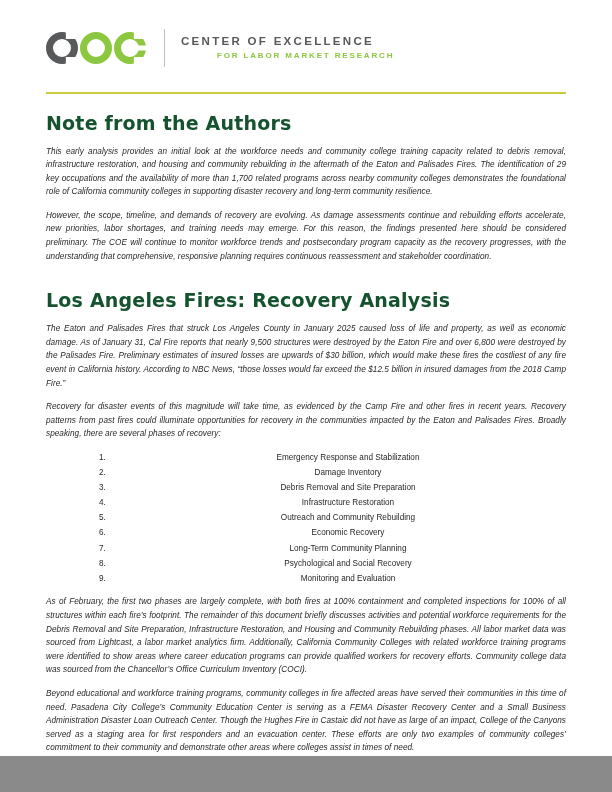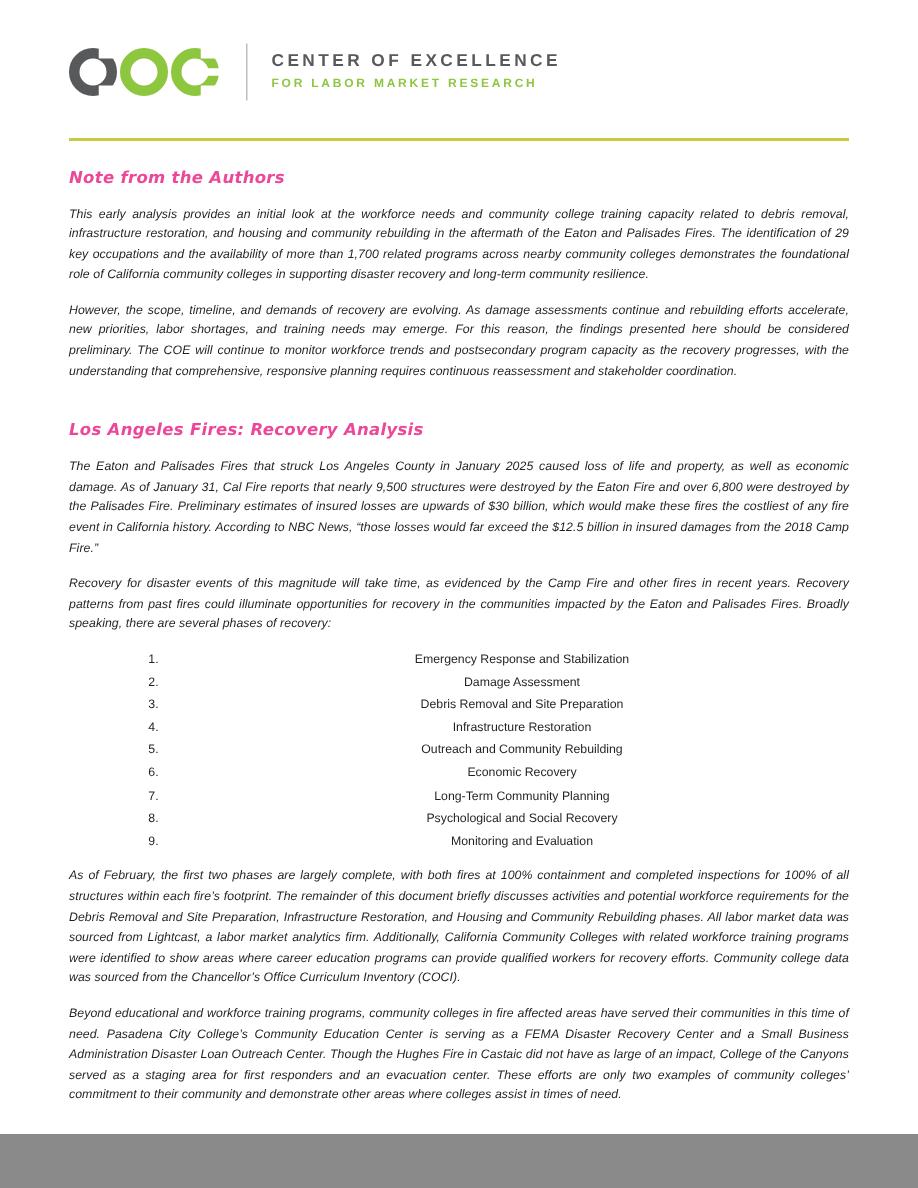--- a/index.html
+++ b/index.html
@@ -67,37 +67,37 @@
     color: #58595b;
     font-weight: bold;
     line-height: 15px;
   }
   .logo-text-2 {
     font-size: 8px;
     letter-spacing: 1.85px;
     color: #8dc63f;
     font-weight: bold;
     line-height: 13px;
+    margin-left: 36px;
   }
   .rule {
     height: 1.5px;
     background: #c9cb3f;
     margin-top: 18px;
     margin-bottom: 18px;
   }
 
   
   h1.section-title {
     font-family: "DejaVu Sans", sans-serif;
-    font-size: 11px;
+    font-size: 19px;
     font-weight: bold;
-    color: #ec4899;
+    color: #14532d;
     margin: 0 0 11px 0;
     letter-spacing: 0.2px;
-    font-style: italic;
   }
   h1.section-title.second {
     margin-top: 26px;
   }
   p.body {
     font-size: 8.2px;
     line-height: 13.6px;
     text-align: justify;
     margin: 0 0 10px 0;
     color: #231f20;
@@ -140,21 +140,21 @@
     <h1 class="section-title">Note from the Authors</h1>
     <p class="body">This early analysis provides an initial look at the workforce needs and community college training capacity related to debris removal, infrastructure restoration, and housing and community rebuilding in the aftermath of the Eaton and Palisades Fires. The identification of 29 key occupations and the availability of more than 1,700 related programs across nearby community colleges demonstrates the foundational role of California community colleges in supporting disaster recovery and long-term community resilience.</p>
     <p class="body">However, the scope, timeline, and demands of recovery are evolving. As damage assessments continue and rebuilding efforts accelerate, new priorities, labor shortages, and training needs may emerge. For this reason, the findings presented here should be considered preliminary. The COE will continue to monitor workforce trends and postsecondary program capacity as the recovery progresses, with the understanding that comprehensive, responsive planning requires continuous reassessment and stakeholder coordination.</p>
 
     <h1 class="section-title second">Los Angeles Fires: Recovery Analysis</h1>
     <p class="body">The Eaton and Palisades Fires that struck Los Angeles County in January 2025 caused loss of life and property, as well as economic damage. As of January 31, Cal Fire reports that nearly 9,500 structures were destroyed by the Eaton Fire and over 6,800 were destroyed by the Palisades Fire. Preliminary estimates of insured losses are upwards of $30 billion, which would make these fires the costliest of any fire event in California history. According to NBC News, “those losses would far exceed the $12.5 billion in insured damages from the 2018 Camp Fire.”</p>
     <p class="body">Recovery for disaster events of this magnitude will take time, as evidenced by the Camp Fire and other fires in recent years. Recovery patterns from past fires could illuminate opportunities for recovery in the communities impacted by the Eaton and Palisades Fires. Broadly speaking, there are several phases of recovery:</p>
 
     <ol class="phases">
       <li>Emergency Response and Stabilization</li>
-      <li>Damage Assessment</li>
+      <li>Damage Inventory</li>
       <li>Debris Removal and Site Preparation</li>
       <li>Infrastructure Restoration</li>
       <li>Outreach and Community Rebuilding</li>
       <li>Economic Recovery</li>
       <li>Long-Term Community Planning</li>
       <li>Psychological and Social Recovery</li>
       <li>Monitoring and Evaluation</li>
     </ol>
 
     <p class="body">As of February, the first two phases are largely complete, with both fires at 100% containment and completed inspections for 100% of all structures within each fire’s footprint. The remainder of this document briefly discusses activities and potential workforce requirements for the Debris Removal and Site Preparation, Infrastructure Restoration, and Housing and Community Rebuilding phases. All labor market data was sourced from Lightcast, a labor market analytics firm. Additionally, California Community Colleges with related workforce training programs were identified to show areas where career education programs can provide qualified workers for recovery efforts. Community college data was sourced from the Chancellor’s Office Curriculum Inventory (COCI).</p>

